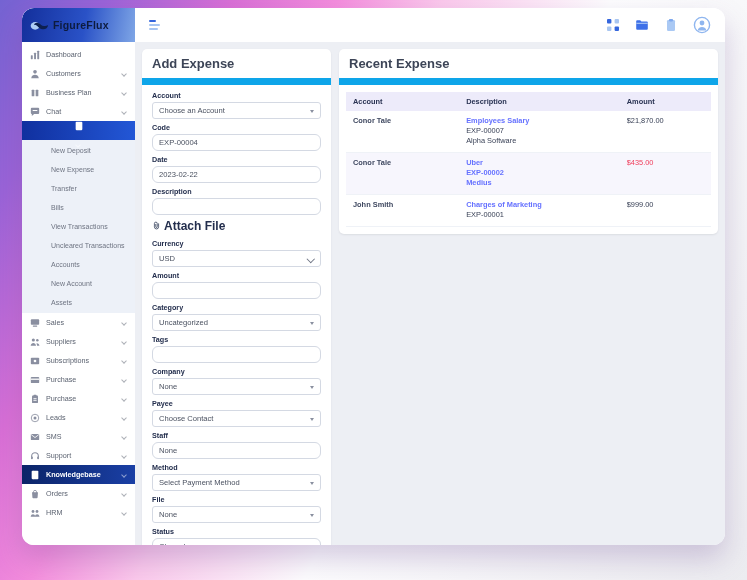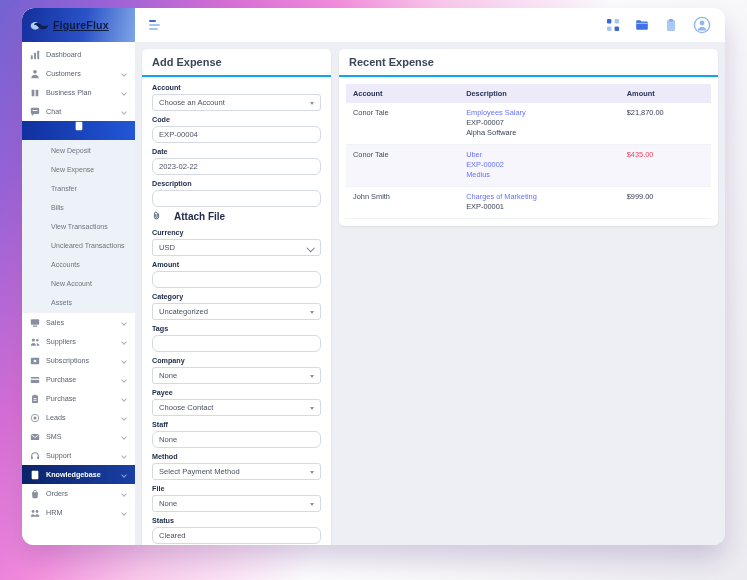--- a/index.html
+++ b/index.html
@@ -15,21 +15,21 @@
     box-shadow:0 14px 28px rgba(110,80,150,.28);
     display:flex; flex-direction:column;
   }
   
   .topbar { height:34px; display:flex; flex-shrink:0; }
   .logo {
     width:113px; flex-shrink:0; display:flex; align-items:center; gap:4px;
     padding-left:8px; border-radius:12px 0 0 0;
     background:linear-gradient(100deg,#132f9b 0%,#2a52c7 55%,#7fa6e6 100%);
   }
-  .logo-text { color:#0d1b3e; font-weight:bold; font-size:10.5px; letter-spacing:.2px;text-decoration:underline; }
+  .logo-text { color:#0d1b3e; font-weight:bold; font-size:10.5px; letter-spacing:.2px; }
   .toolbar { flex:1; background:#fff; display:flex; align-items:center; padding:0 14px; }
   .menu-toggle { display:flex; flex-direction:column; gap:2px; cursor:pointer; }
   .menu-toggle i { display:block; height:2px; border-radius:1px; background:#a6c4f2; }
   .menu-toggle i:nth-child(1){ width:7px; background:#3566dd; }
   .menu-toggle i:nth-child(2){ width:11px; }
   .menu-toggle i:nth-child(3){ width:9px; }
   .toolbar-right { margin-left:auto; display:flex; align-items:center; gap:15px; }
   .tool-icon { width:14px; height:14px; display:flex; align-items:center; justify-content:center; cursor:pointer; }
   .tool-icon svg { width:100%; height:100%; }
   .tool-icon.big { width:18px; height:18px; }
@@ -46,52 +46,52 @@
   .chev { width:4px; height:4px; border-right:1px solid currentColor; border-bottom:1px solid currentColor; transform:rotate(45deg); opacity:.5; flex-shrink:0; margin-right:1px; }
   .nav-item.active { background:linear-gradient(90deg,#10309f,#2357d6); color:#fff; font-weight:bold;flex-direction:column; }
   .nav-item.active .nico svg { color:#fff; }
   .nav-item.active2 { background:linear-gradient(90deg,#0b2468,#1a3fa5); color:#fff; font-weight:bold; }
   .nav-item.active2 .nico svg { color:#fff; }
   .submenu { background:#edf1f8; padding:1px 0; }
   .submenu-item { height:19px; line-height:19px; padding-left:29px; font-size:7px; color:#6e7482; cursor:pointer; white-space:nowrap; }
   
   .content { flex:1; background:#edeff4; padding:7px; display:flex; gap:8px; align-items:flex-start; min-width:0; }
   .panel { background:#fff; border-radius:5px; box-shadow:0 1px 2px rgba(56,65,74,.1); }
-  .panel-head { padding:7px 10px; border-bottom:2px solid #0ea5e9; font-size:11px; font-weight:bold; color:#3d4557; }
+  .panel-head { padding:7px 10px; border-bottom:7px solid #0ea5e9; font-size:13px; font-weight:bold; color:#3d4557; }
   .form-panel { width:189px; flex-shrink:0; }
   .form-body { padding:6px 10px 8px; }
   .field { margin-bottom:4px; }
   .field .flabel { display:block; font-size:7.2px; line-height:9px; font-weight:bold; color:#232e4d; margin-bottom:2px; }
   .control {
     height:17px; border:1px solid #d4d9e3; border-radius:3px; background:#fff;
     display:flex; align-items:center; padding:0 6px; font-size:7.6px; color:#4a5160;
     position:relative; cursor:pointer; overflow:hidden; white-space:nowrap;
   }
   .control.input { cursor:text;border-radius:6px; }
   .control.select::after {
     content:""; position:absolute; right:6px; top:6.5px;
     border-left:2.5px solid transparent; border-right:2.5px solid transparent; border-top:3.5px solid #8a90a0;
   }
   .control.select2::after {
     content:""; position:absolute; right:7px; top:4.5px; width:4.5px; height:4.5px;
     border-right:1.2px solid #6a7080; border-bottom:1.2px solid #6a7080; transform:rotate(45deg);
   }
-  .attach-row { display:flex; align-items:center; gap:13px; font-size:10px; font-weight:bold; color:#232e4d; margin:2px 0 6px; cursor:pointer; }
+  .attach-row { display:flex; align-items:center; gap:3px; font-size:12px; font-weight:bold; color:#232e4d; margin:2px 0 6px; cursor:pointer; }
   .attach-row svg { width:9px; height:9px; }
   
   .table-panel { flex:1; min-width:0; }
   .table-body { padding:7px; }
   table { width:100%; border-collapse:collapse; font-size:7.4px; table-layout:fixed; }
   thead th { background:#edebfa; color:#2a3353; font-weight:bold; text-align:left; padding:5px 7px; }
   th.c1 { width:31%; } th.c2 { width:44%; } th.c3 { width:25%; }
   tbody td { padding:5px 7px 6px; border-bottom:1px solid #eff2f7; vertical-align:top; color:#3a4257; }
   tbody tr.alt { background:#f7f6fd; }
-  .acct { font-weight:normal; color:#3f4860; }
+  .acct { font-weight:bold; color:#3f4860; }
   .dline { line-height:10px; }
-  .lnk { color:#6571ff; font-weight:normal; cursor:pointer; }
+  .lnk { color:#6571ff; font-weight:bold; cursor:pointer; }
   .amount { font-weight:normal; }
   .amount.neg { color:#ef3d5b; }
 </style>
 </head>
 <body>
 
 <div class="app">
 
   <div class="topbar">
     <div class="logo">

